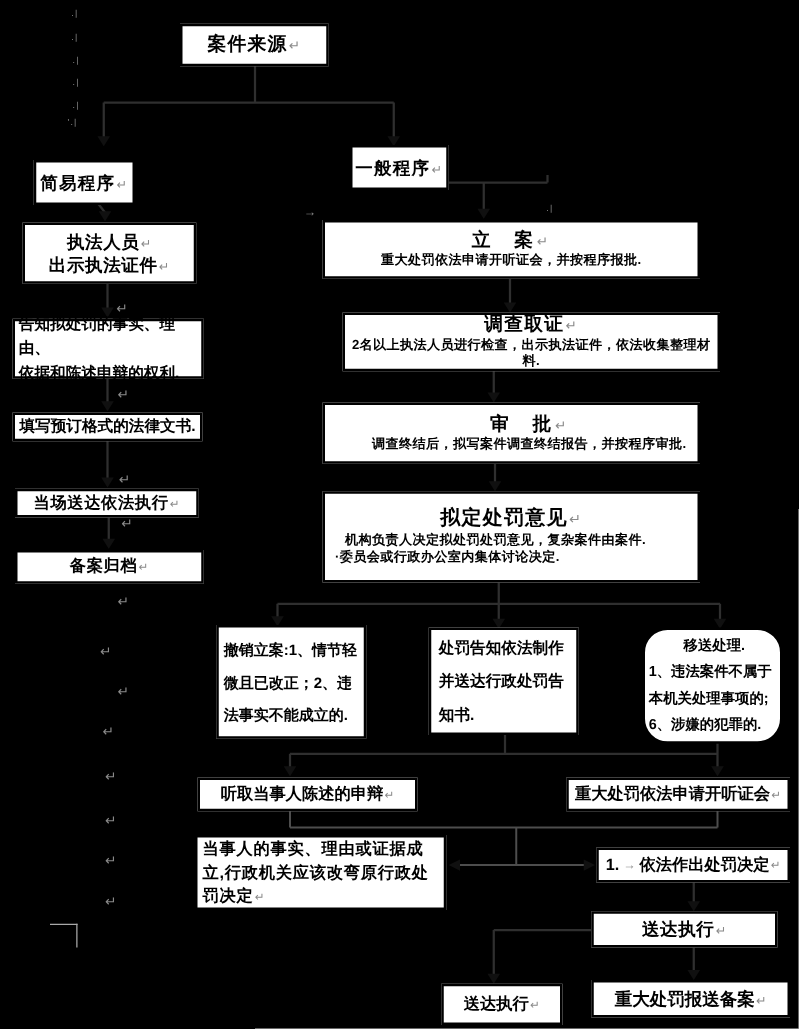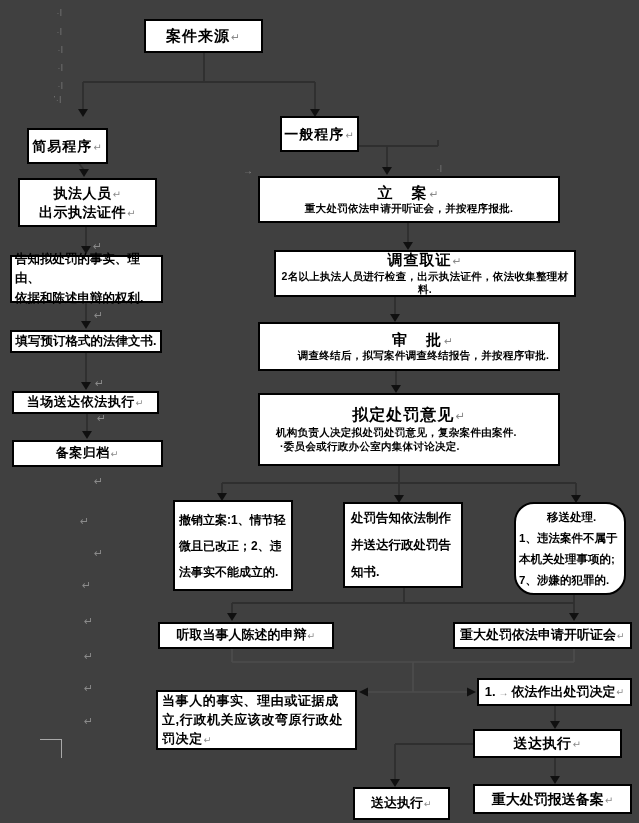--- a/index.html
+++ b/index.html
@@ -1,16 +1,16 @@
 <!DOCTYPE html>
 <html><head>
 <meta charset="utf-8">
 <style>
   html,body{margin:0;padding:0;background:#fff;}
-  #canvas{position:relative;width:639px;height:823px;background:#404040;overflow:hidden;
+  #canvas{position:relative;width:639px;height:823px;background:#000000;overflow:hidden;
           font-family:"Liberation Sans","DejaVu Sans",sans-serif;color:#000;}
   svg.wires{position:absolute;left:0;top:0;z-index:1;}
   .bx{position:absolute;z-index:2;background:#fff;border:2px solid #000;box-sizing:border-box;
       display:flex;flex-direction:column;align-items:center;justify-content:center;
       font-weight:bold;line-height:1.3;text-align:center;}
   .pc{color:#8a8a8a;font-weight:normal;font-size:0.72em;margin-left:1px;}
   .gm{position:absolute;z-index:3;color:#8a8a8a;font-weight:normal;}
   .dotm{font-size:7px;letter-spacing:1px;}
   .pcm{font-size:11px;}
   .tabarrow{color:#8a8a8a;font-weight:normal;font-size:10px;margin:0 3px;}
@@ -138,51 +138,51 @@
   </div>
 
   <div class="bx" style="left:258px;top:322px;width:302px;height:49px;padding-left:29px;">
     <div style="font-size:15px;letter-spacing:2px;"><span>审　批</span><span class="pc">↵</span></div>
     <div class="subline">调查终结后，拟写案件调查终结报告，并按程序审批.</div>
   </div>
 
   <div class="bx" style="left:258px;top:393px;width:302px;height:73px;">
     <div style="font-size:16px;letter-spacing:1px;"><span>拟定处罚意见</span><span class="pc">↵</span></div>
     <div class="subline" style="align-self:flex-start;padding-left:16px;">机构负责人决定拟处罚处罚意见，复杂案件由案件.</div>
-    <div class="subline" style="align-self:flex-start;padding-left:20px;">·委员会或行政办公室内集体讨论决定.</div>
+    <div class="subline" style="align-self:flex-start;padding-left:8px;">·委员会或行政办公室内集体讨论决定.</div>
   </div>
 
   <div class="bx" style="left:173px;top:500px;width:120px;height:91px;font-size:12px;align-items:flex-start;text-align:left;padding-left:4px;line-height:26px;">
     <div>撤销立案:1、情节轻</div>
     <div>微且已改正；2、违</div>
     <div>法事实不能成立的.</div>
   </div>
 
   <div class="bx" style="left:343px;top:502px;width:120px;height:86px;font-size:12.5px;align-items:flex-start;text-align:left;padding-left:6px;line-height:27px;">
     <div>处罚告知依法制作</div>
     <div>并送达行政处罚告</div>
     <div>知书.</div>
   </div>
 
   <div class="bx" style="left:514px;top:502px;width:112px;height:93px;font-size:11.5px;align-items:flex-start;text-align:left;padding-left:3px;line-height:21px;border-radius:20px;">
     <div style="align-self:center;">移送处理.</div>
     <div>1、违法案件不属于</div>
     <div>本机关处理事项的;</div>
-    <div>7、涉嫌的犯罪的.</div>
+    <div>6、涉嫌的犯罪的.</div>
   </div>
 
   <div class="bx" style="left:158px;top:622px;width:176px;height:27px;font-size:13px;">
     <div><span>听取当事人陈述的申辩</span><span class="pc">↵</span></div>
   </div>
 
   <div class="bx" style="left:453px;top:622px;width:179px;height:27px;font-size:13px;">
     <div><span>重大处罚依法申请开听证会</span><span class="pc">↵</span></div>
   </div>
 
-  <div class="bx" style="left:156px;top:668px;width:201px;height:60px;font-size:13px;align-items:flex-start;text-align:right;padding-left:4px;line-height:19px;letter-spacing:0.6px;margin-top:22px;">
+  <div class="bx" style="left:156px;top:668px;width:201px;height:60px;font-size:13px;align-items:flex-start;text-align:right;padding-left:4px;line-height:19px;letter-spacing:0.6px;">
     <div>当事人的事实、理由或证据成</div>
     <div>立,行政机关应该改弯原行政处</div>
     <div><span>罚决定</span><span class="pc">↵</span></div>
   </div>
 
   <div class="bx" style="left:477px;top:678px;width:155px;height:28px;font-size:13px;flex-direction:row;">
     <span>1.</span>
       <span class="tabarrow">→</span>
       <span>依法作出处罚决定</span>
       <span class="pc">↵</span>

